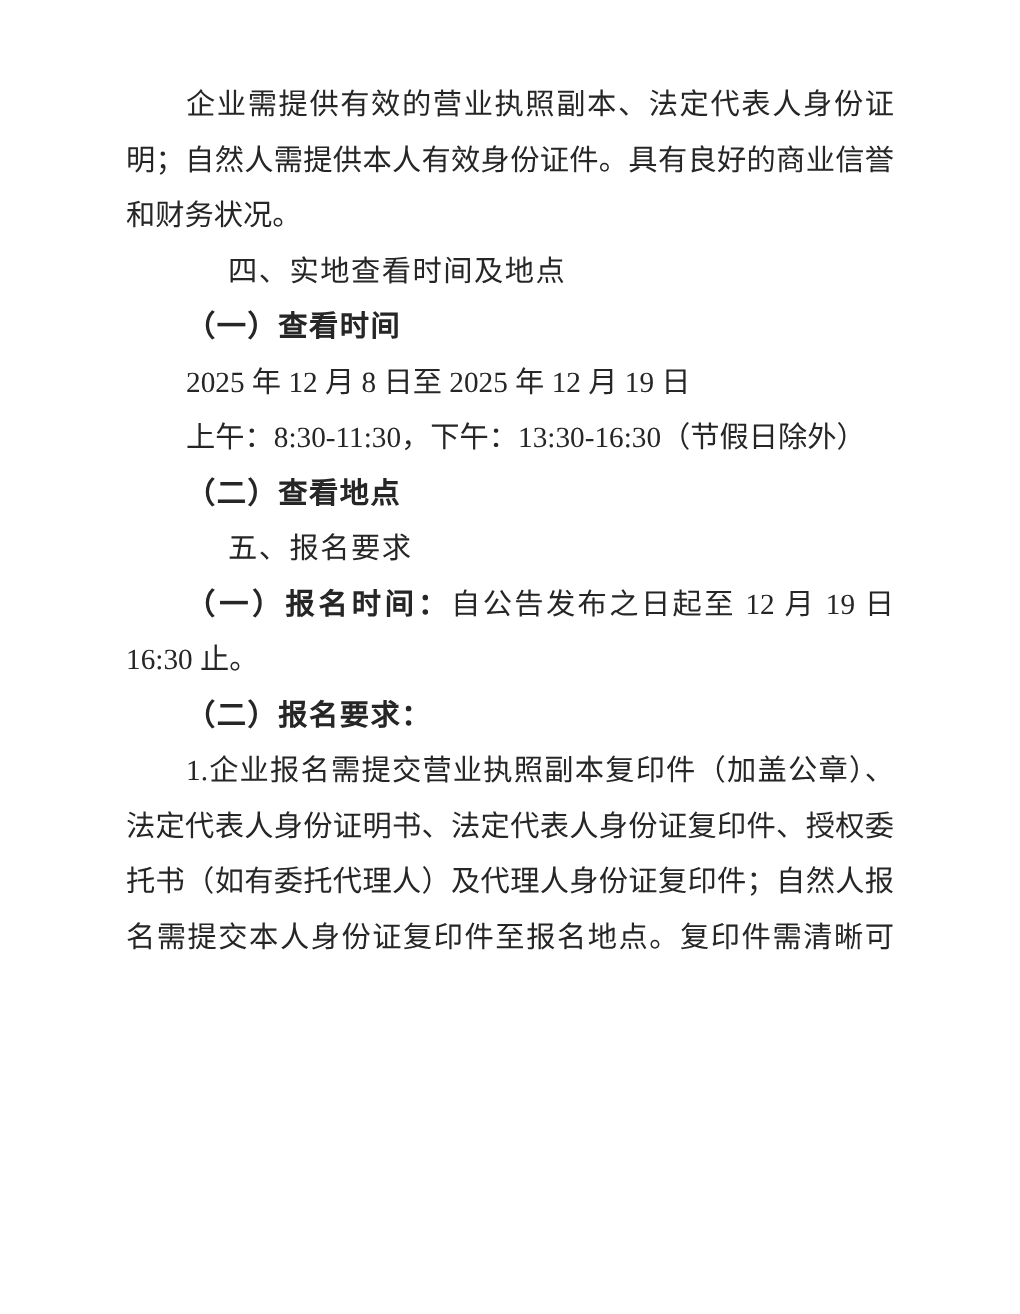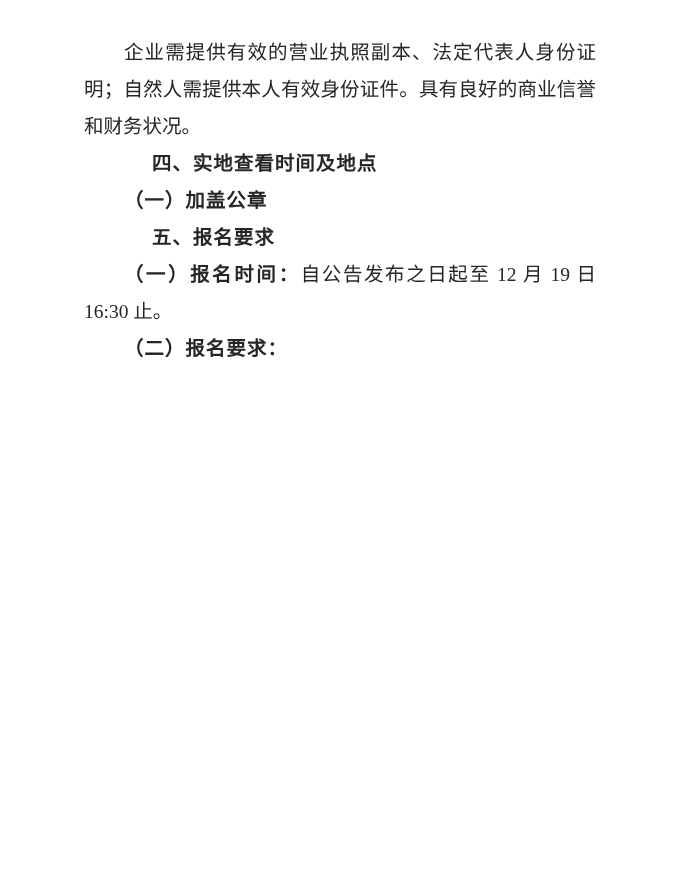--- a/index.html
+++ b/index.html
@@ -6,40 +6,40 @@
     margin: 0;
     padding: 0;
     background: #ffffff;
   }
   .page {
     position: relative;
     width: 680px;
     height: 876px;
     box-sizing: border-box;
     background: #ffffff;
-    padding: 34px 84px 0 84px;
+    padding: 52px 84px 0 84px;
     overflow: hidden;
     font-family: "Liberation Serif", "DejaVu Serif", serif;
     color: #262626;
   }
   .page p {
     margin: 0;
     font-size: 19.5px;
     line-height: 37px;
     text-align: justify;
     text-justify: inter-character;
   }
   
   .para {
     text-indent: 40px;
   }
   
   .h1 {
     font-family: "Liberation Sans", "DejaVu Sans", sans-serif;
-    font-weight: 700;
+    font-weight: 400;
     font-size: 20px;
     letter-spacing: 1px;
     text-indent: 68px;
     text-align: left;
   }
   
   .h2 {
     font-weight: 700;
     letter-spacing: 1px;
     text-indent: 40px;
@@ -63,28 +63,32 @@
 </style>
 </head>
 <body>
 
 <div class="page">
 
   <p class="para">企业需提供有效的营业执照副本、法定代表人身份证明；自然人需提供本人有效身份证件。具有良好的商业信誉和财务状况。</p>
 
   <p class="h1">四、实地查看时间及地点</p>
 
-  <p class="h2">（一）加盖公章</p>
+  <p class="h2">（一）查看时间</p>
 
+  <p class="line">2025 年 12 月 8 日至 2025 年 12 月 19 日</p>
 
+  <p class="line">上午：8:30-11:30，下午：13:30-16:30（节假日除外）</p>
 
+  <p class="h2">（二）查看地点</p>
 
 
 
 
   <p class="h1">五、报名要求</p>
 
   <p class="para"><span class="lead">（一）报名时间：</span><span>自公告发布之日起至 12 月 19 日 16:30 止。</span></p>
 
   <p class="h2">（二）报名要求：</p>
 
+  <p class="cut">1.企业报名需提交营业执照副本复印件（加盖公章）、法定代表人身份证明书、法定代表人身份证复印件、授权委托书（如有委托代理人）及代理人身份证复印件；自然人报名需提交本人身份证复印件至报名地点。复印件需清晰可</p>
 
 </div>
 
 </body></html>

